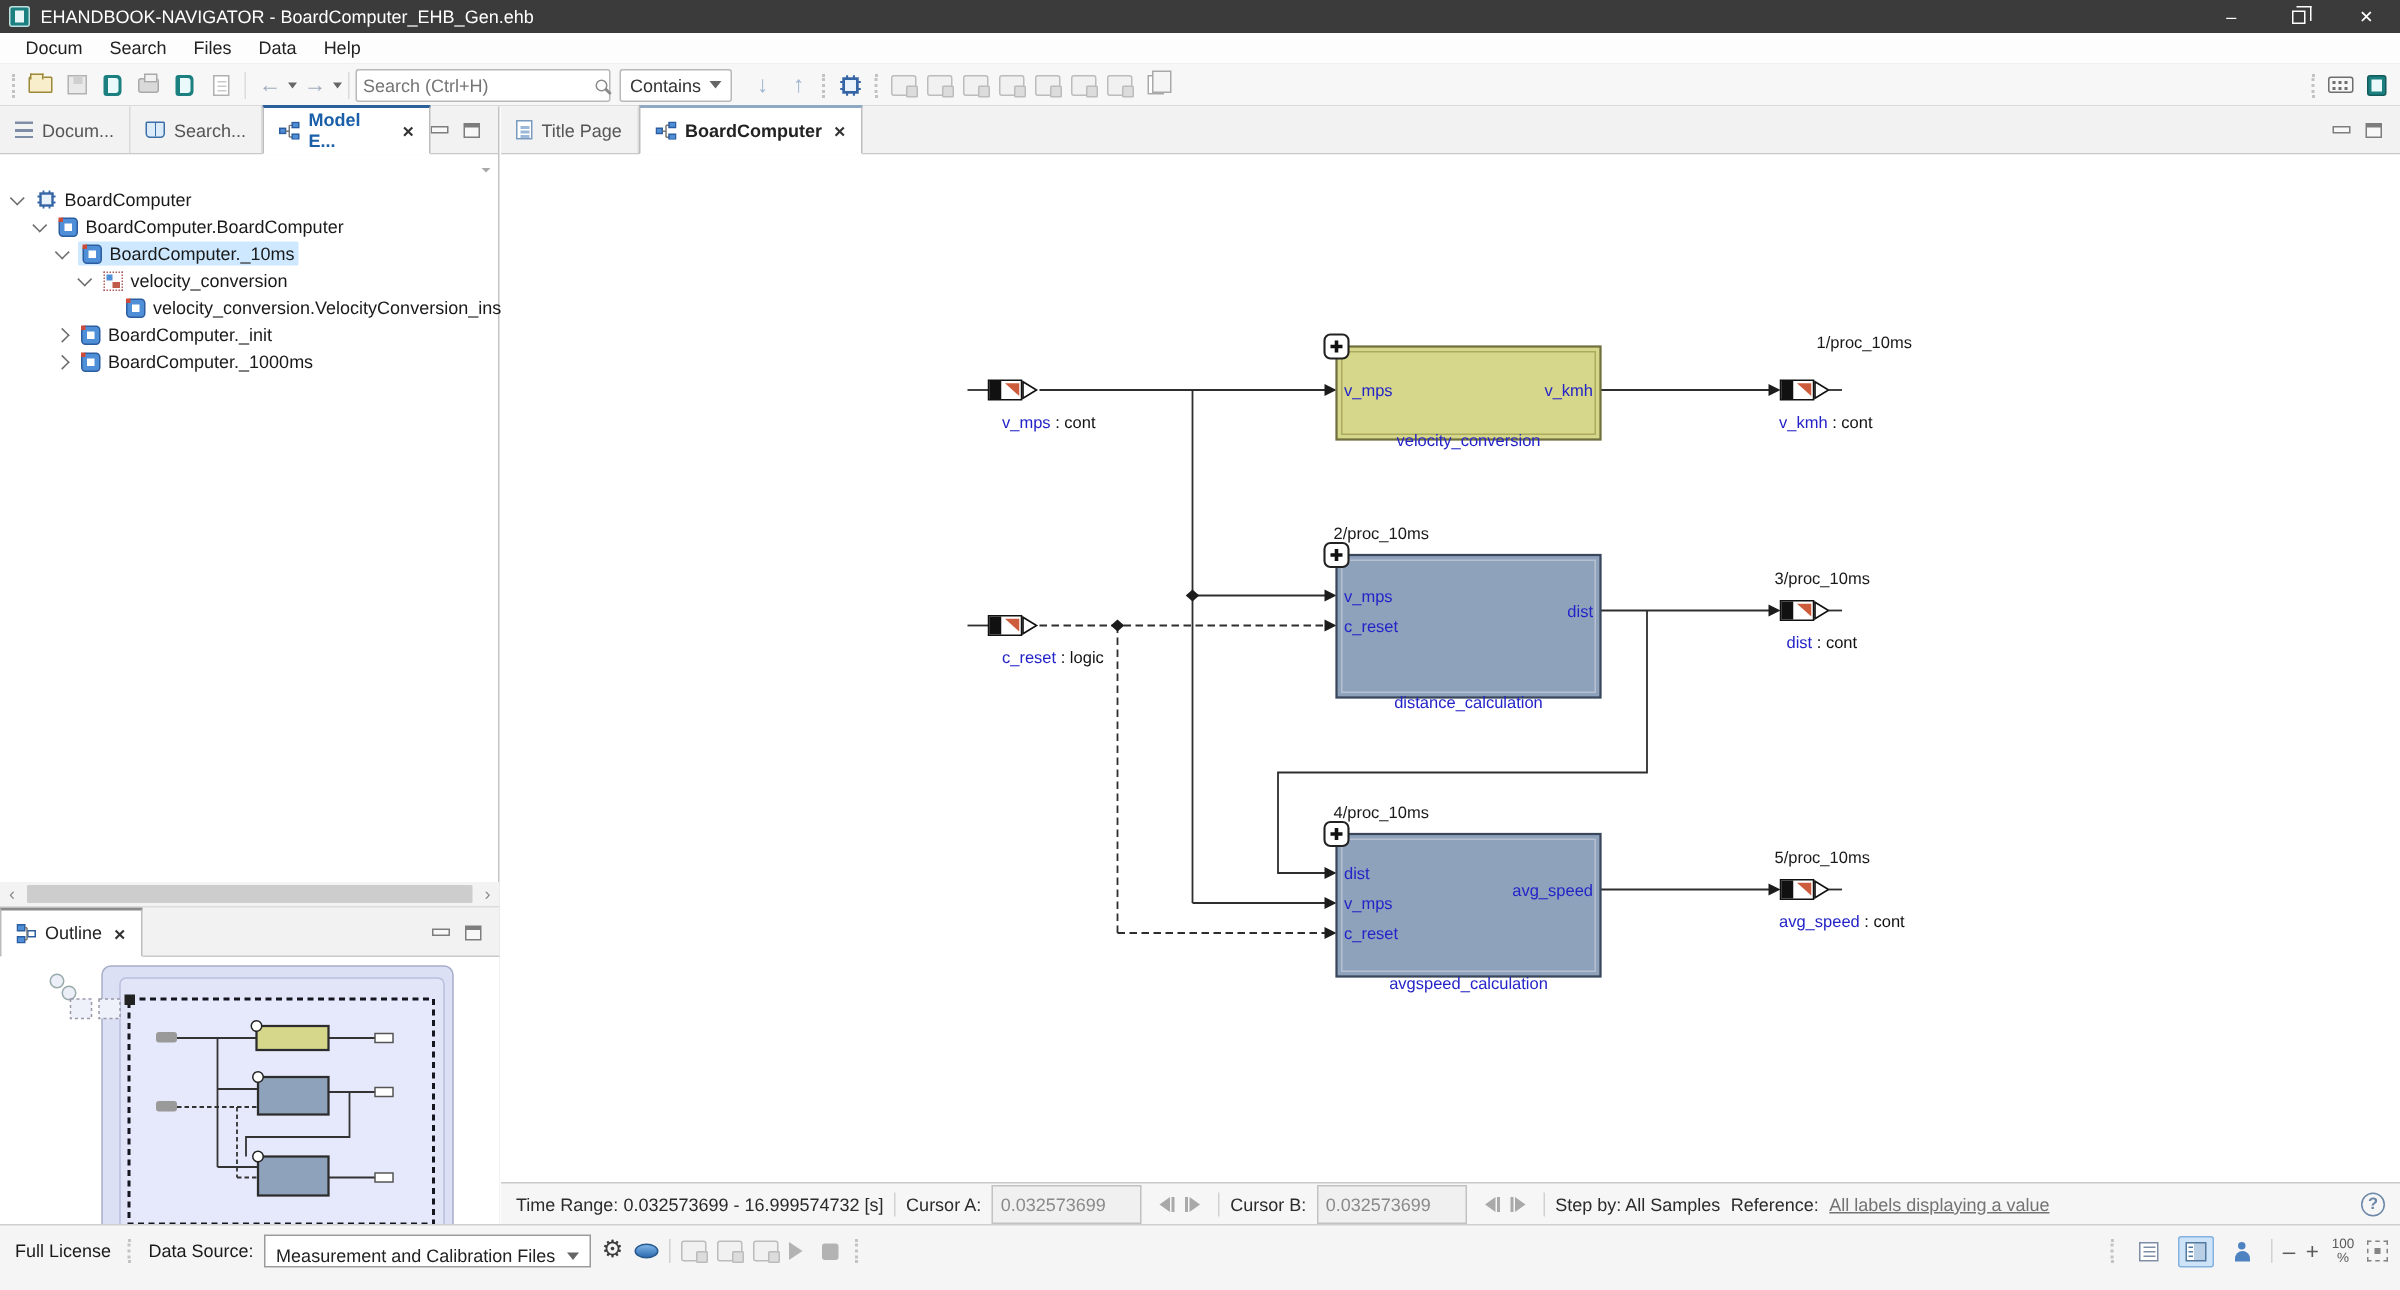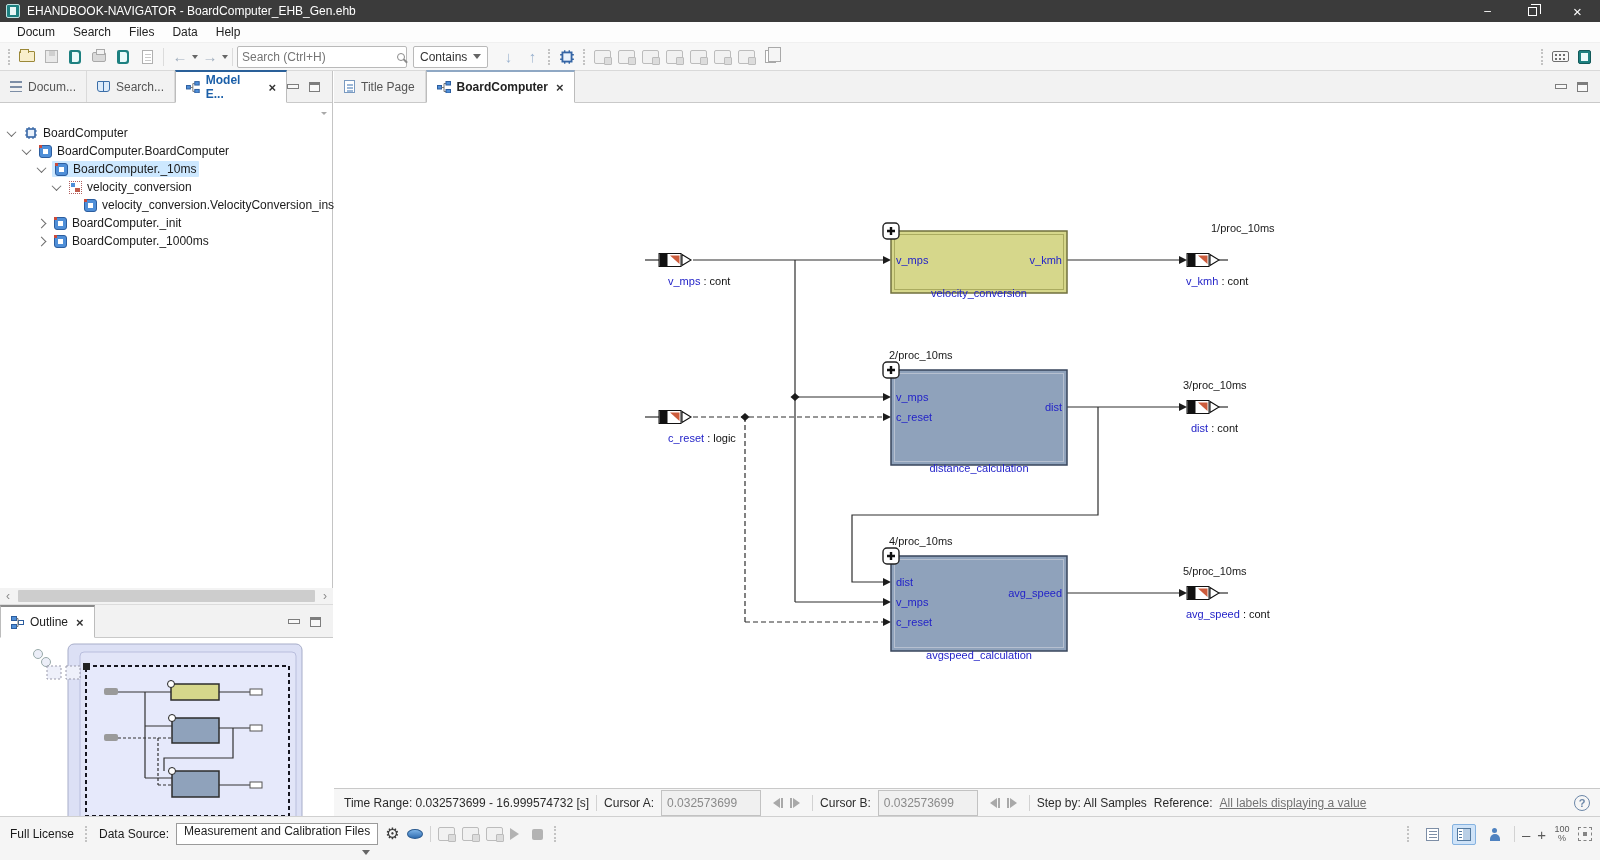--- a/index.html
+++ b/index.html
@@ -103,21 +103,21 @@
   .tri-l { width:0; height:0; border:5px solid transparent; border-right:7px solid #a9a9a9; }
   .tri-r { width:0; height:0; border:5px solid transparent; border-left:7px solid #a9a9a9; }
   .stepbar { width:2px; height:10px; background:#a9a9a9; }
   .tsep { width:1px; height:16px; background:#d2d2d2; }
   .grayval { color:#737373;text-decoration:underline; }
   .helpcircle { width:16px; height:16px; border:1.5px solid #6c87a8; border-radius:50%; color:#6c87a8; display:flex; align-items:center; justify-content:center; font-size:11px; font-weight:bold; }
 
   
   .statusbar { left:0; top:816px; width:1600px; height:44px; background:#f5f5f5; border-top:1px solid #d0d0d0; display:flex; align-items:flex-start; justify-content:space-between; padding:4px 8px 0 10px; }
   .sbrow { display:flex; align-items:center; height:26px; gap:7px; }
-  .dsselect { height:22px; border:1px solid #9b9b9b; background:#fff; display:flex; align-items:flex-end; gap:8px; padding:0 7px; color:#222;flex-direction:column; }
+  .dsselect { height:22px; border:1px solid #9b9b9b; background:#fff; display:flex; align-items:flex-end; gap:8px; padding:0 7px; color:#222; }
   .gearglyph { font-size:16px; color:#3d3d3d; line-height:16px; }
   .ic-disc { width:16px; height:10px; border-radius:50%; background:linear-gradient(#7db4e8,#2f6cb0); border:1px solid #28598f; }
   .playtri { width:0; height:0; border:6px solid transparent; border-left:9px solid #b3b3b3; }
   .stopsq { width:11px; height:11px; background:#b3b3b3; border-radius:2px; }
   .viewbtn { width:24px; height:21px; border:1px solid transparent; border-radius:2px; display:flex; align-items:center; justify-content:center; }
   .viewbtn.active { background:#cfe3f8; border-color:#85b2e0; }
   .ic-viewdoc { width:13px; height:13px; border:1px solid #7d8ea6; background:#fff; position:relative; }
   .ic-viewdoc::after { content:""; position:absolute; left:2px; top:2px; width:8px; height:1.5px; background:#7d8ea6; box-shadow:0 3px 0 #7d8ea6, 0 6px 0 #7d8ea6; }
   .ic-viewsplit { width:14px; height:13px; border:1px solid #53799f; background:linear-gradient(90deg,#fff 40%,#b9cfe6 40%); position:relative; }
   .ic-viewsplit::after { content:""; position:absolute; left:1.5px; top:2px; width:3px; height:1.5px; background:#53799f; box-shadow:0 3px 0 #53799f, 0 6px 0 #53799f; }

